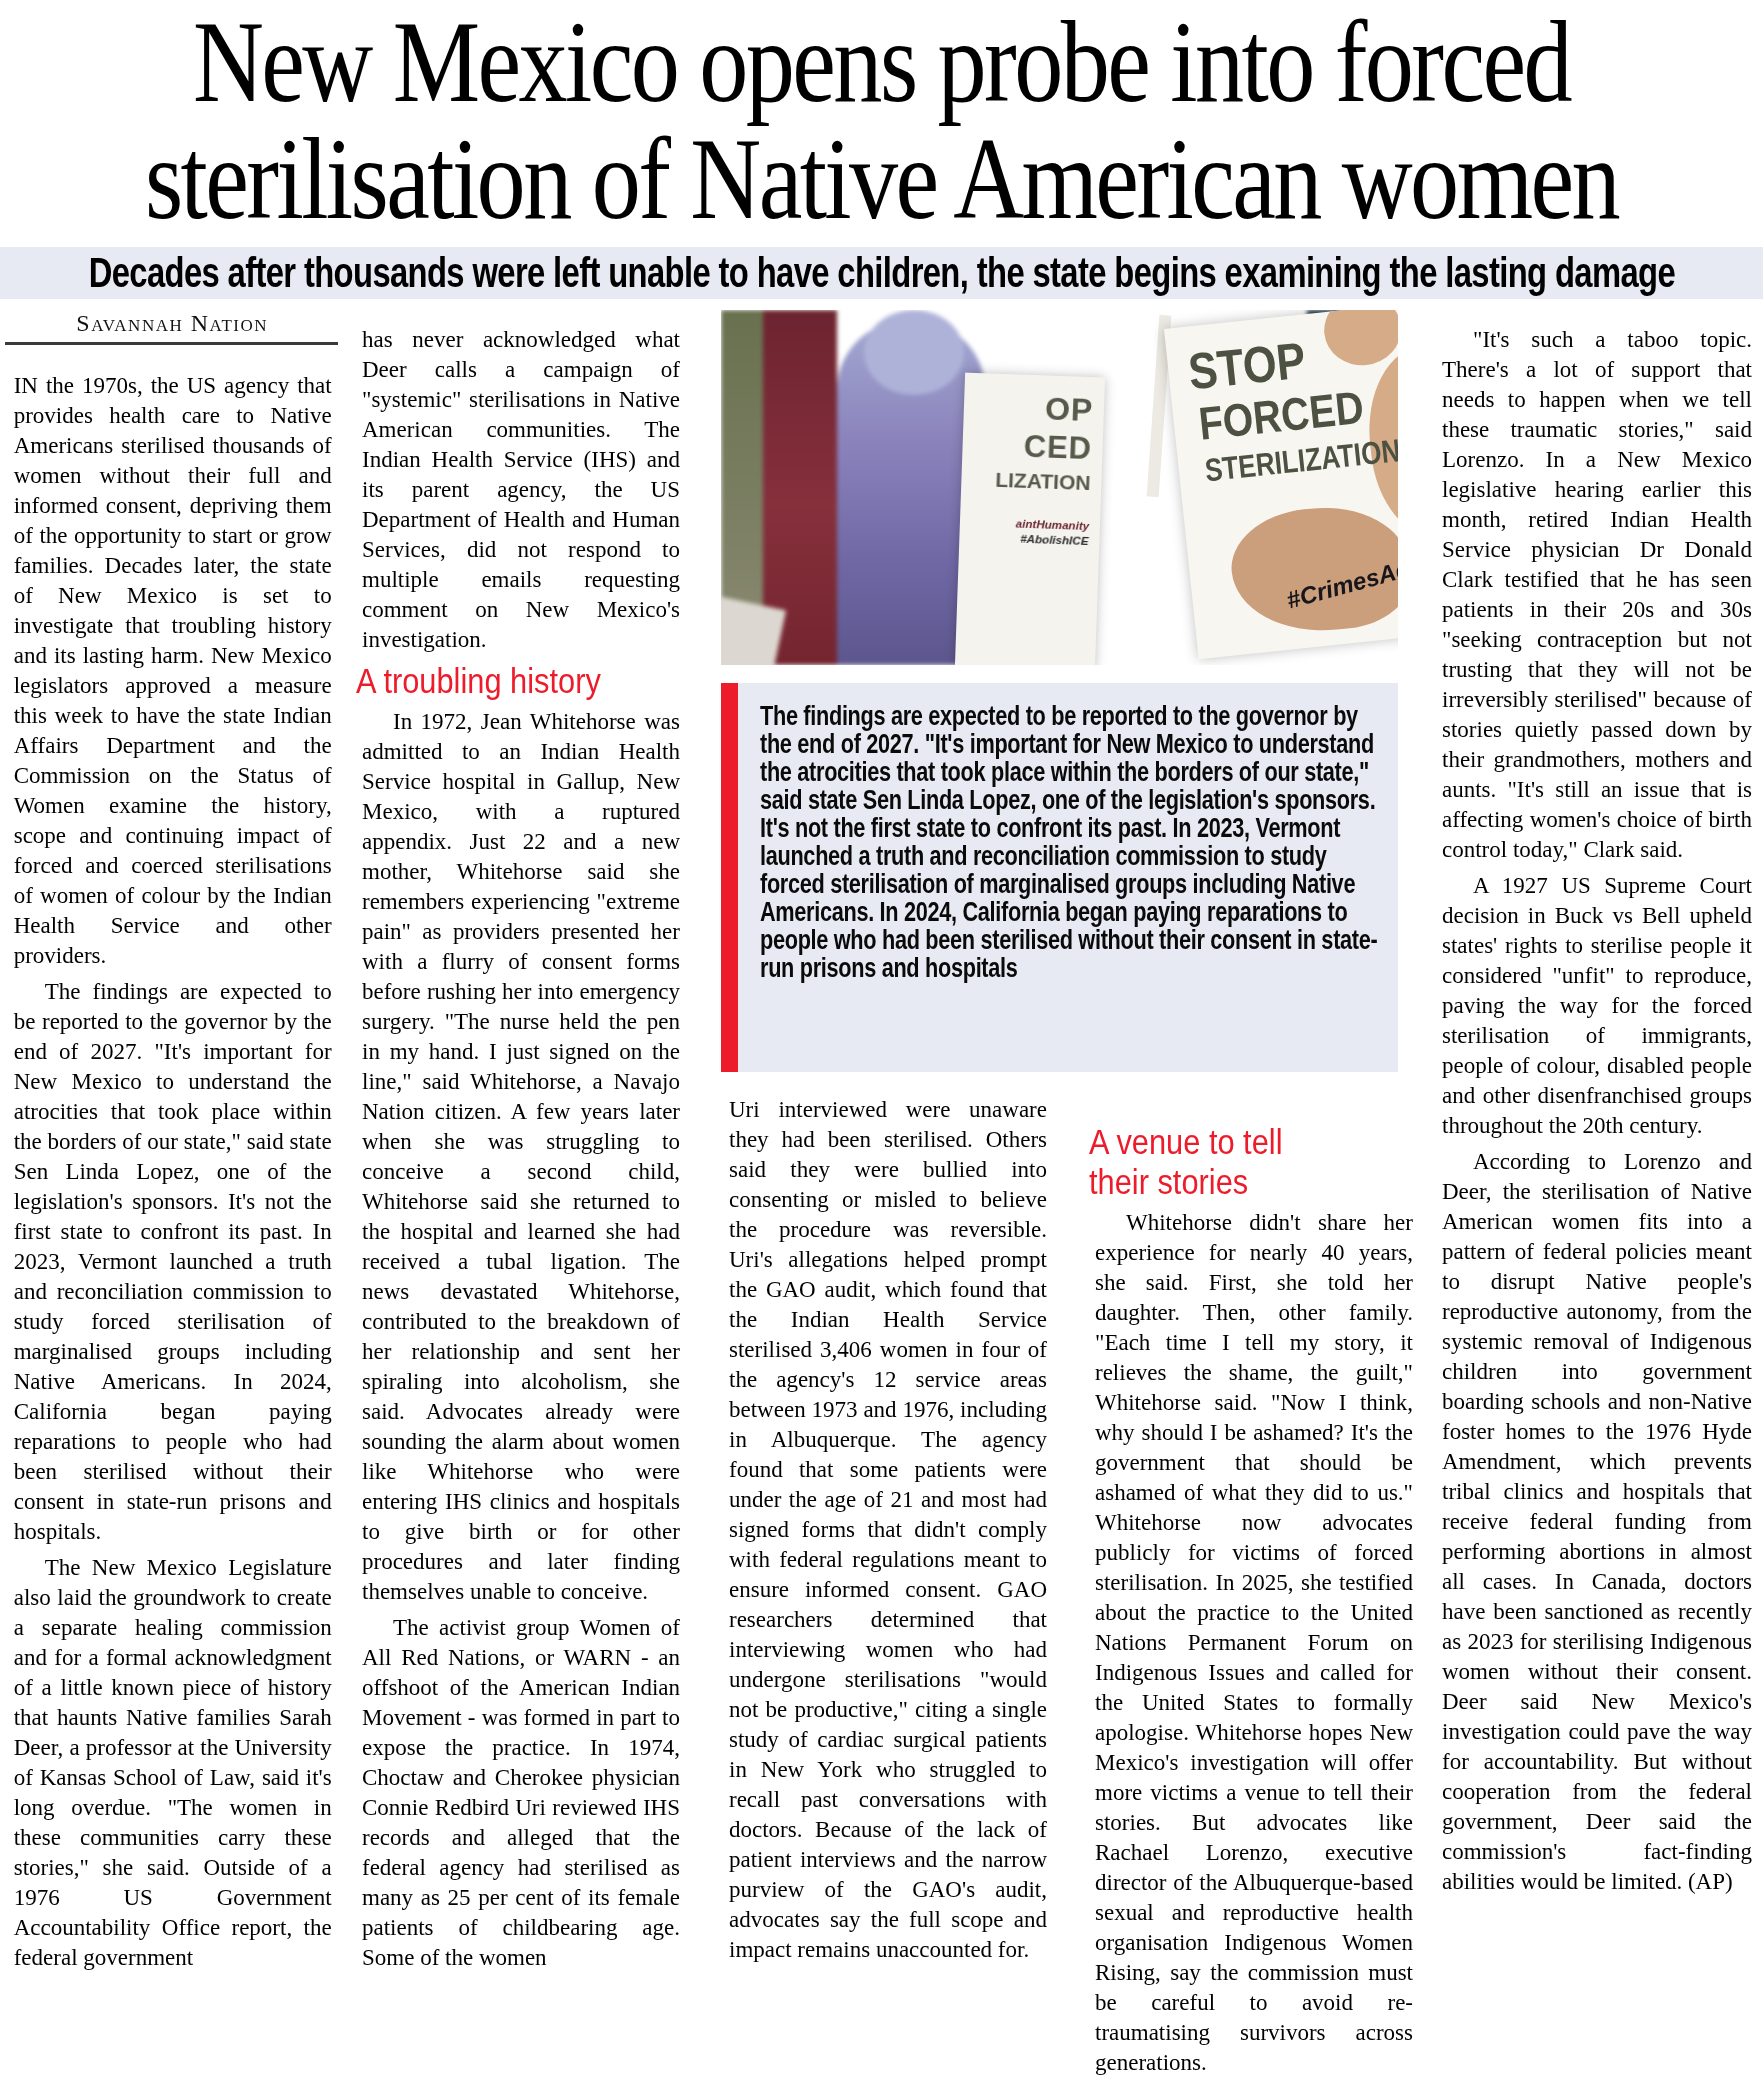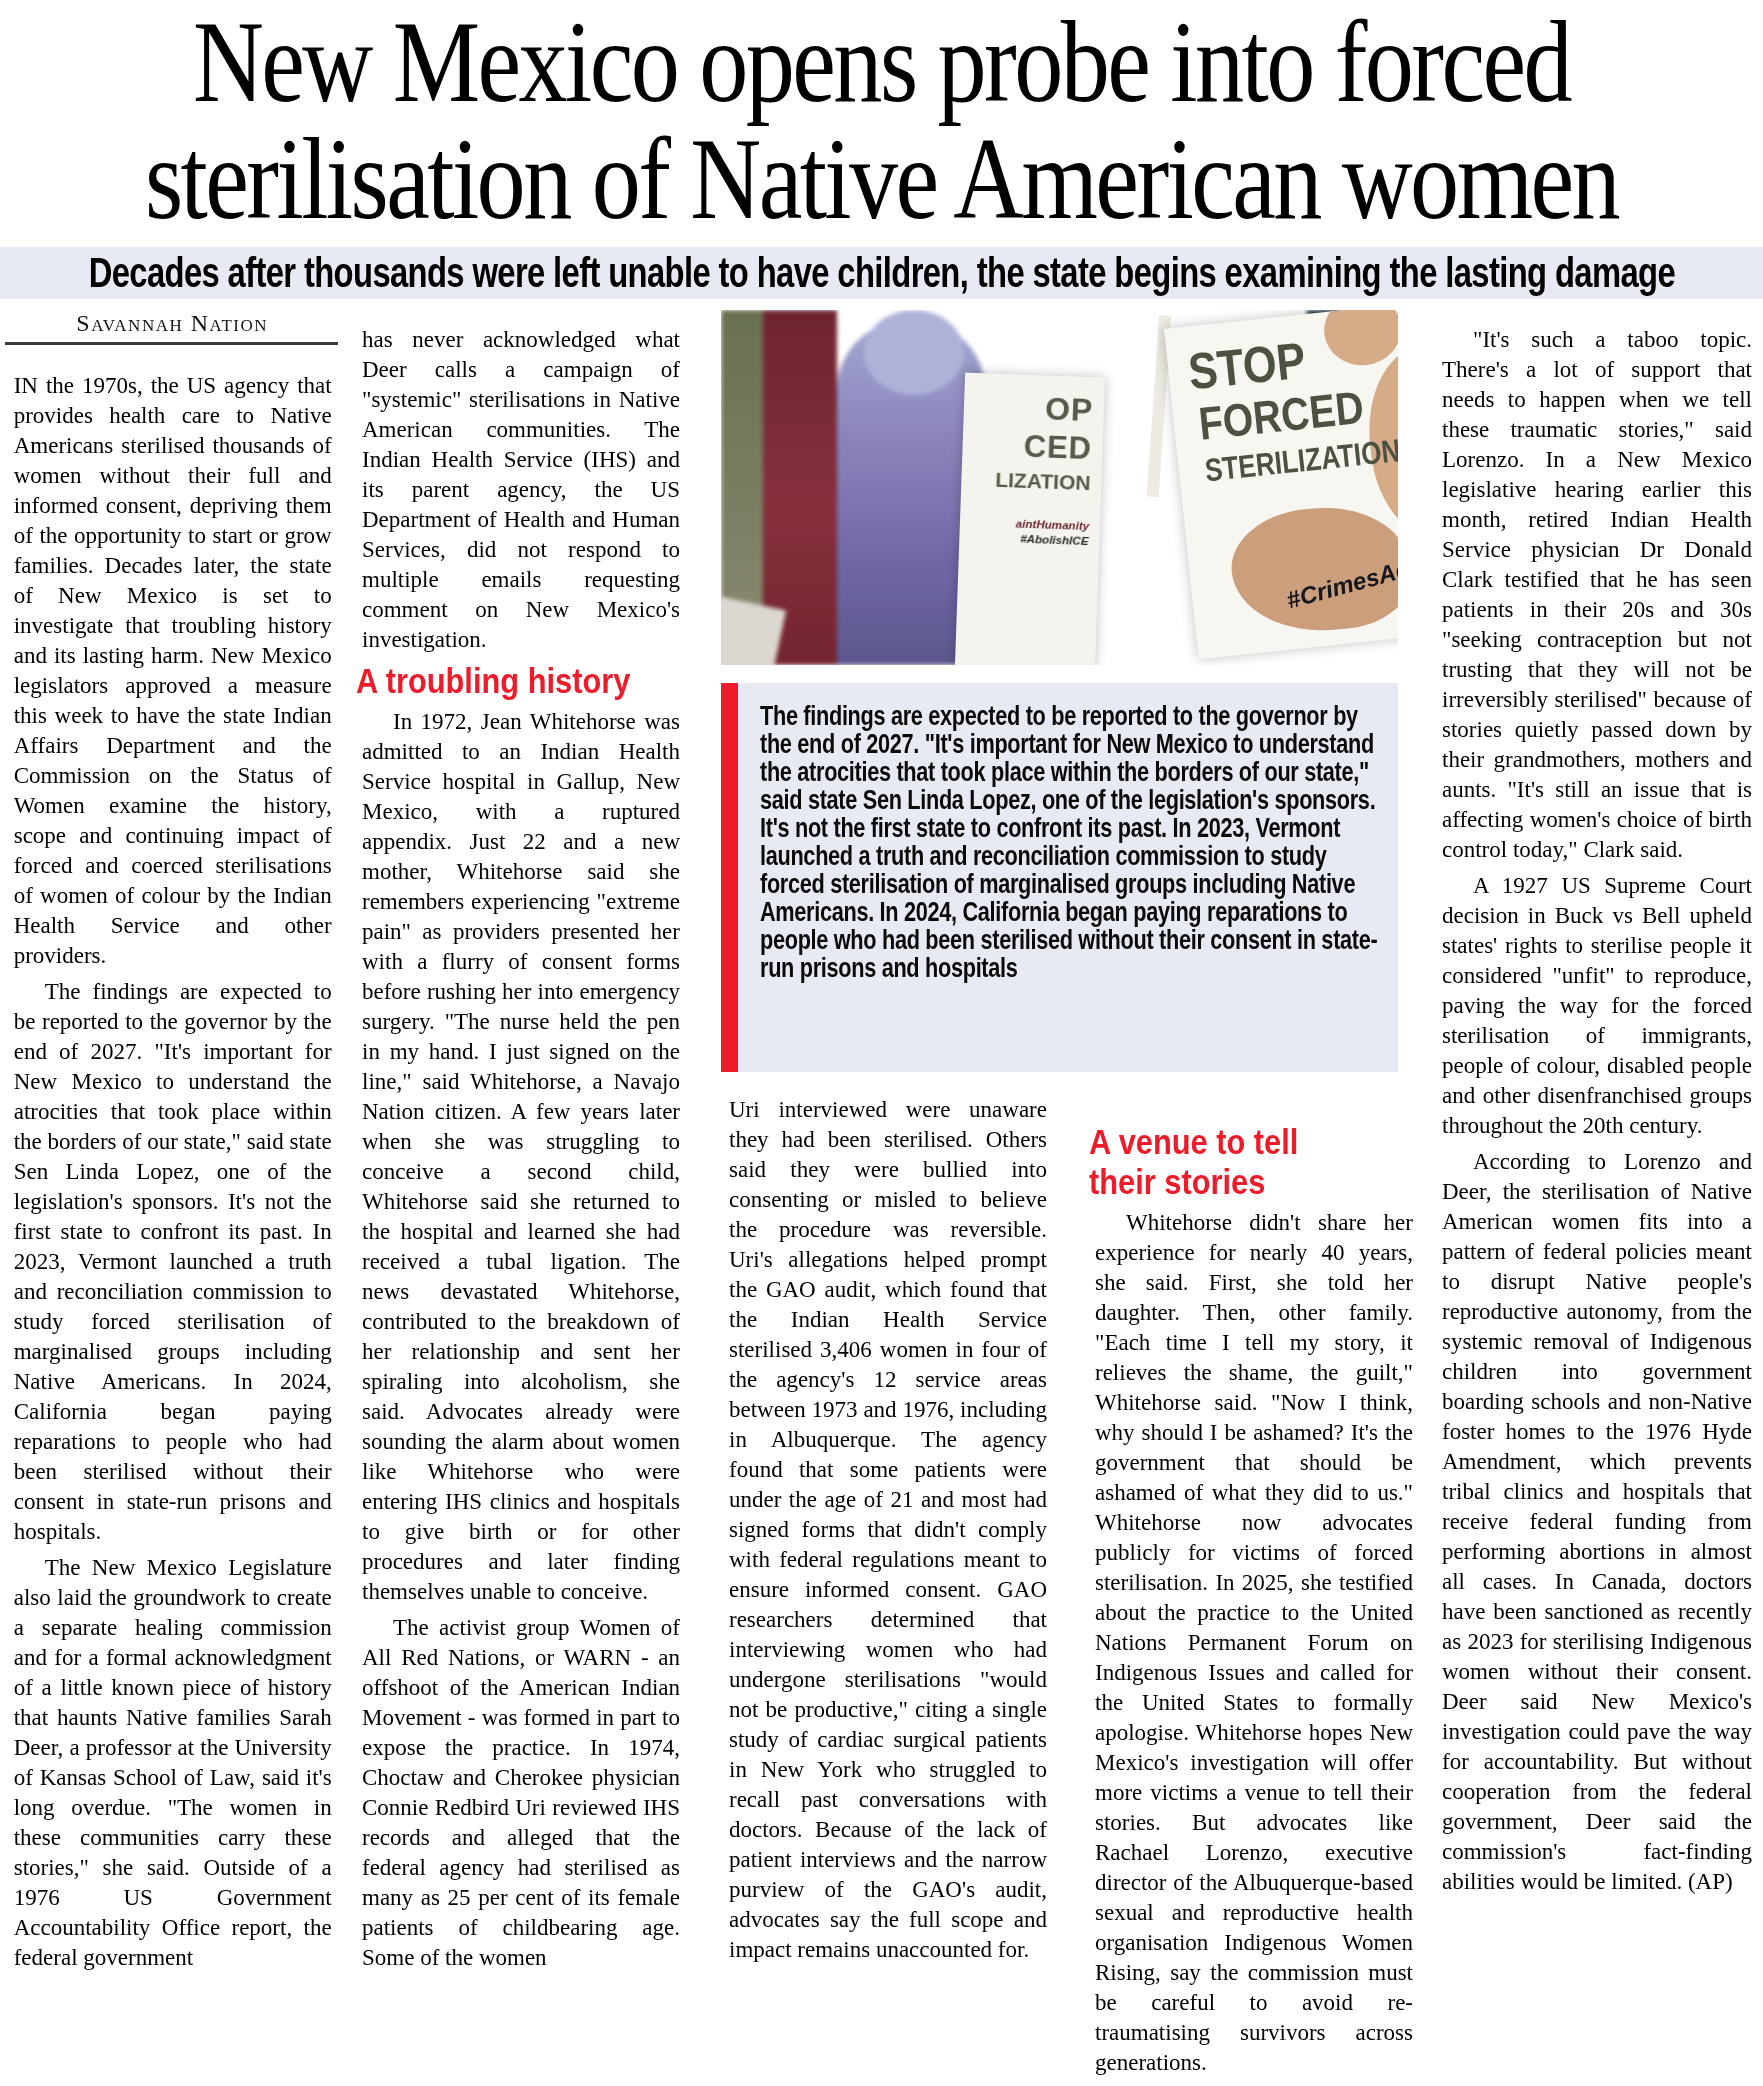--- a/index.html
+++ b/index.html
@@ -39,21 +39,21 @@
   }
   .col p { margin:6px; text-indent:31px; }
   .col p.no-indent { text-indent:0; }
   .col-1 { left:7.7px;   top:365px;  height:1717px; }
   .col-2 { left:356px;  top:319px;  height:1768px; }
   .col-3 { left:723px;  top:1089px; height:998px; }
   .col-4 { left:1089px; top:1116px; height:1007px; }
   .col-5 { left:1436px; top:319px;  width:322px; height:1768px; }
 
   .sec-head {
-    font-family:"Liberation Sans", sans-serif; font-weight:bold;
+    font-family:"Liberation Sans", sans-serif; font-weight:normal;
     color:#ed1c2b; font-size:35px; line-height:40px;
     margin:6.2px 0 4.6px; text-indent:0; text-align:left;
   }
   .sec-head .shl {
     display:inline-block; white-space:nowrap;
     transform:scaleX(0.88); transform-origin:0 50%;
   }
 
   
   .photo {

